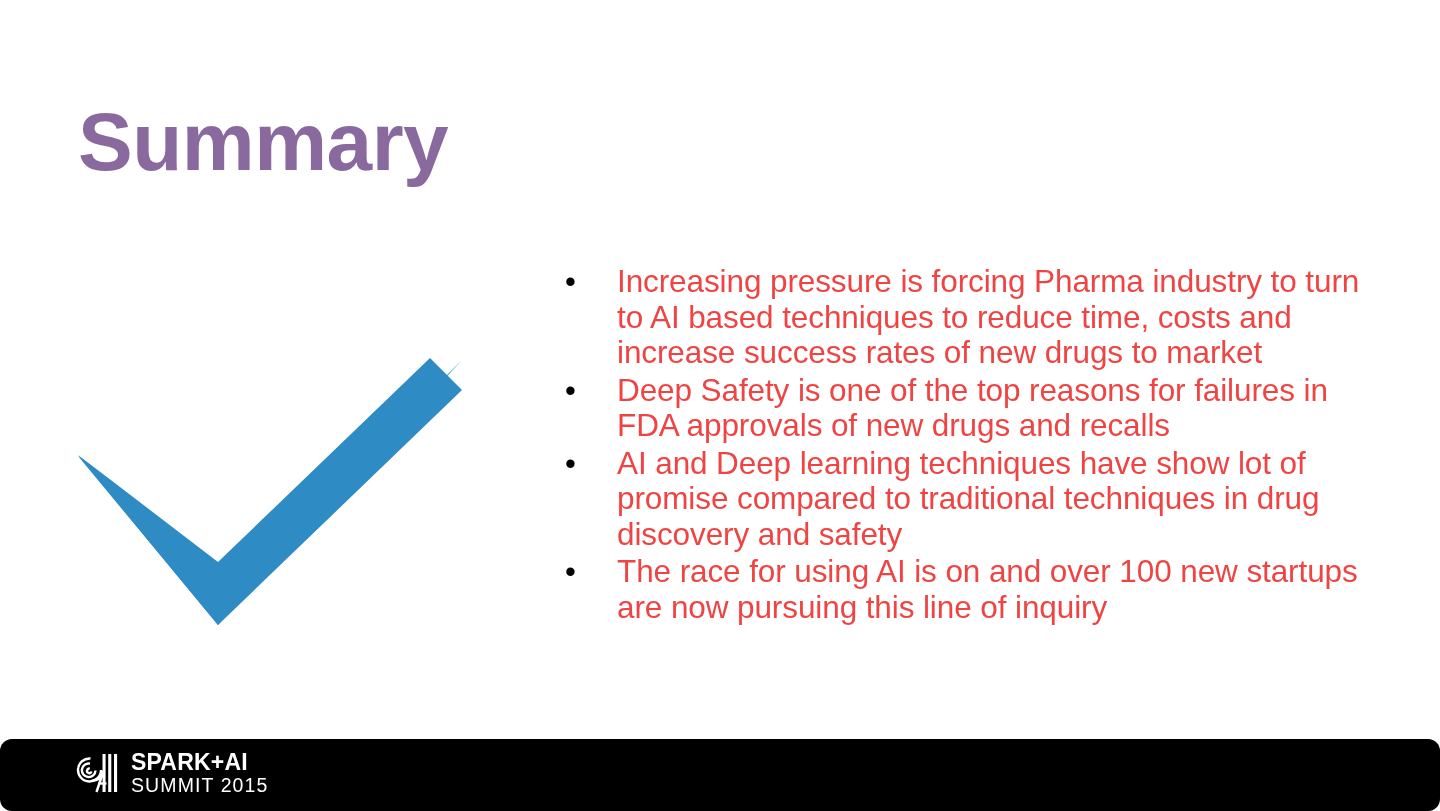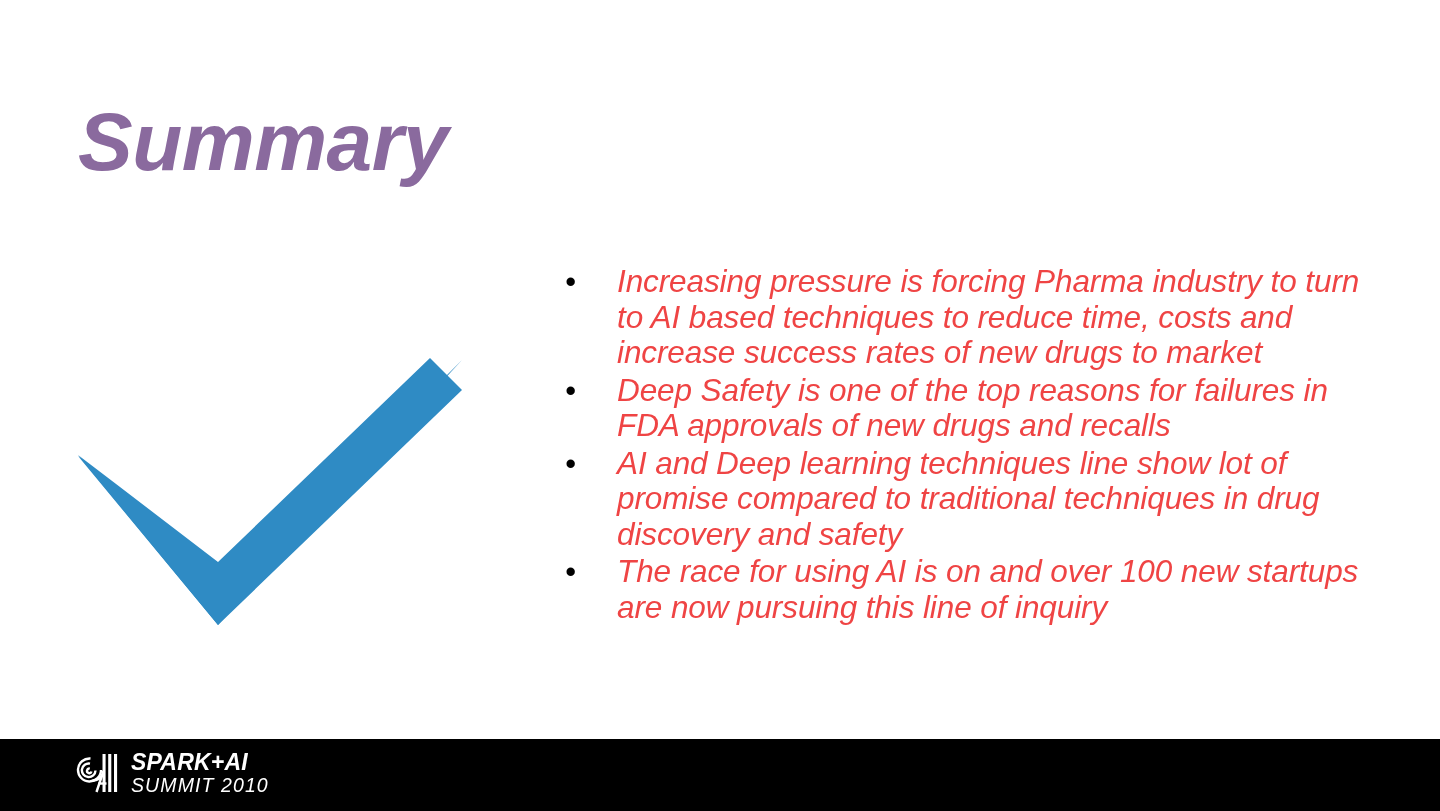--- a/index.html
+++ b/index.html
@@ -14,21 +14,20 @@
     font-family: "Liberation Sans", sans-serif;
     -webkit-font-smoothing: antialiased;
   }
 
   .slide {
     position: relative;
     width: 1440px;
     height: 811px;
     background: #ffffff;
     overflow: hidden;
-    font-style: italic;
   }
 
   
   .slide-title {
     position: absolute;
     left: 78px;
     top: 101px;
     font-size: 82px;
     font-weight: bold;
     line-height: 1.0;
@@ -83,20 +82,21 @@
   }
 
   
   .footer-bar {
     position: absolute;
     left: 0;
     bottom: 0;
     width: 1440px;
     height: 72px;
     background: #000000;
+    border-radius: 12px;
   }
   .footer-logo {
     position: absolute;
     left: 70px;
     top: 11px;
     display: flex;
     align-items: center;
     gap: 9px;
   }
   .logo-mark {
@@ -149,21 +149,21 @@
       <span class="bullet-text">Increasing pressure is forcing Pharma industry to turn to AI based techniques to reduce time, costs and increase success rates of new drugs to market</span>
     </div>
 
     <div class="bullet-item">
       <span class="bullet-marker">•</span>
       <span class="bullet-text">Deep Safety is one of the top reasons for failures in FDA approvals of new drugs and recalls</span>
     </div>
 
     <div class="bullet-item">
       <span class="bullet-marker">•</span>
-      <span class="bullet-text">AI and Deep learning techniques line show lot of promise compared to traditional techniques in drug discovery and safety</span>
+      <span class="bullet-text">AI and Deep learning techniques have show lot of promise compared to traditional techniques in drug discovery and safety</span>
     </div>
 
     <div class="bullet-item">
       <span class="bullet-marker">•</span>
       <span class="bullet-text">The race for using AI is on and over 100 new startups are now pursuing this line of inquiry</span>
     </div>
 
   </div>
 
   <div class="footer-bar">
@@ -182,18 +182,18 @@
             <polygon points="44.0,4 47.1,4 47.1,42 44.0,42"></polygon>
           </g>
           <g fill="none" stroke="#ffffff" stroke-width="2.4">
             <path d="M26.5 42 L33.5 21"></path>
             <path d="M28.3 33.5 L36.5 33.5"></path>
           </g>
         </svg>
       </span>
       <span class="logo-words">
         <span class="logo-line1">SPARK+AI</span>
-        <span class="logo-line2">SUMMIT 2010</span>
+        <span class="logo-line2">SUMMIT 2015</span>
       </span>
     </div>
   </div>
 
 </div>
 
 </body></html>

